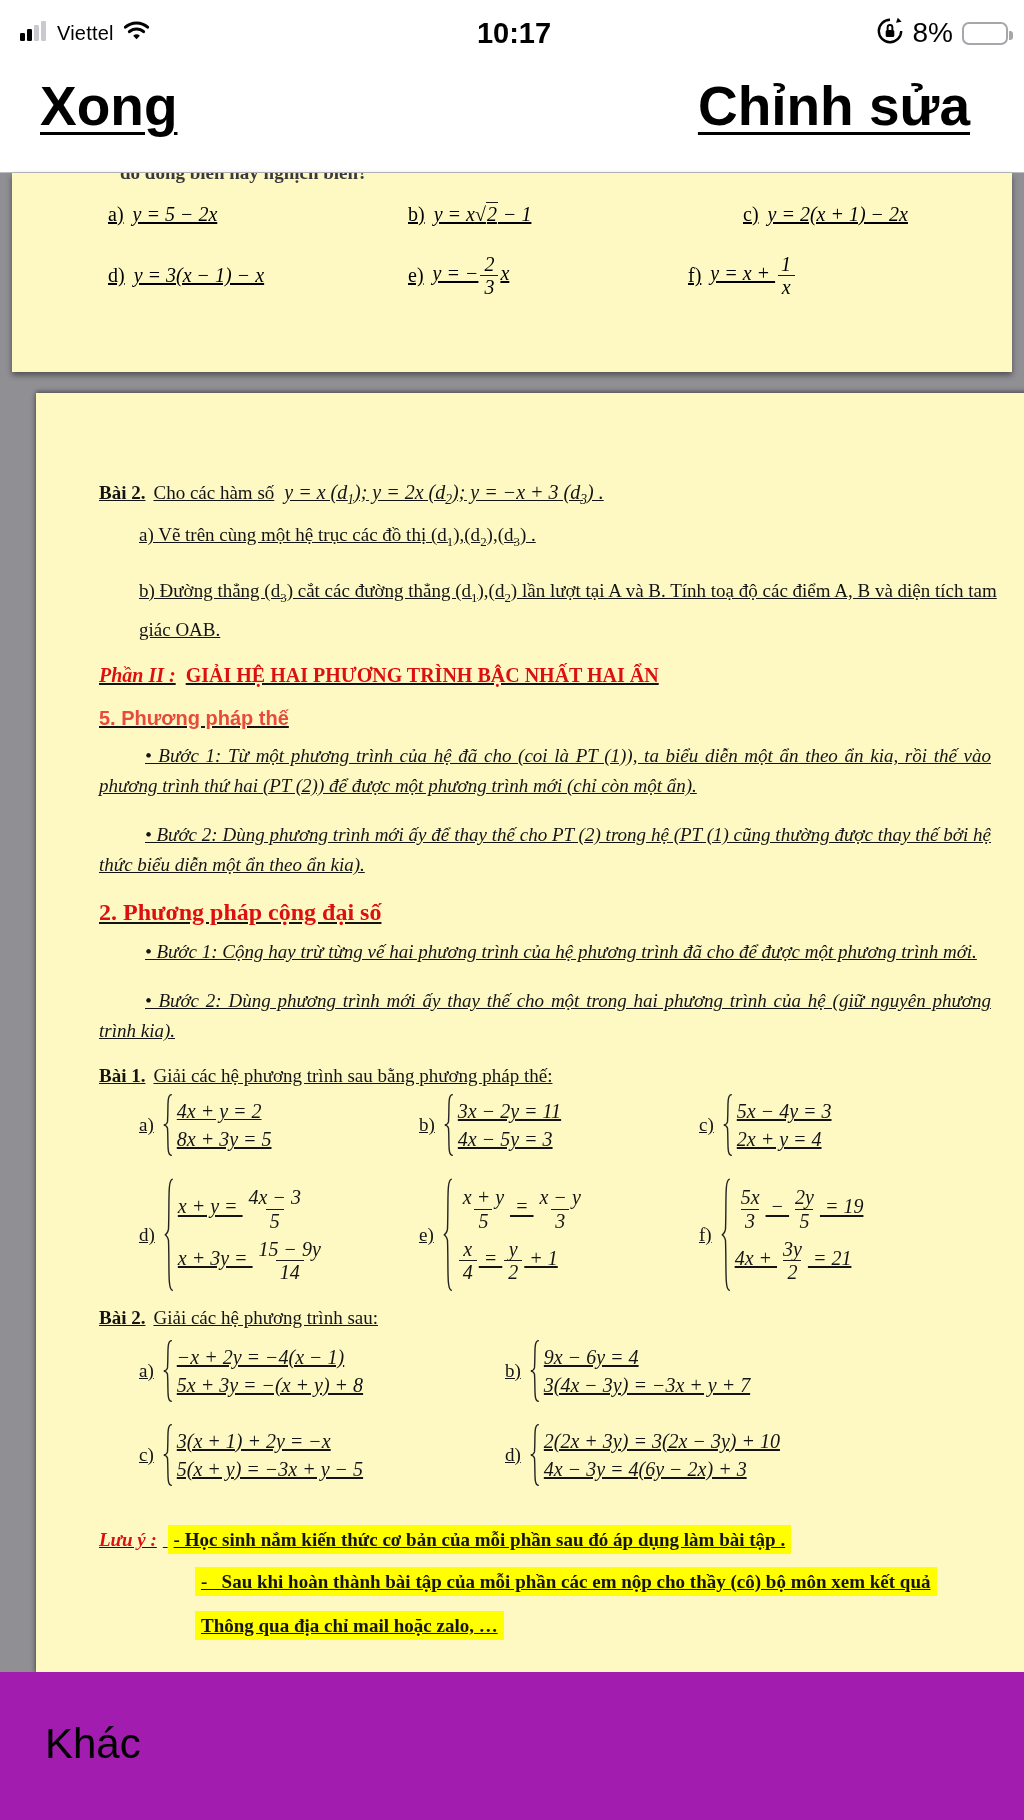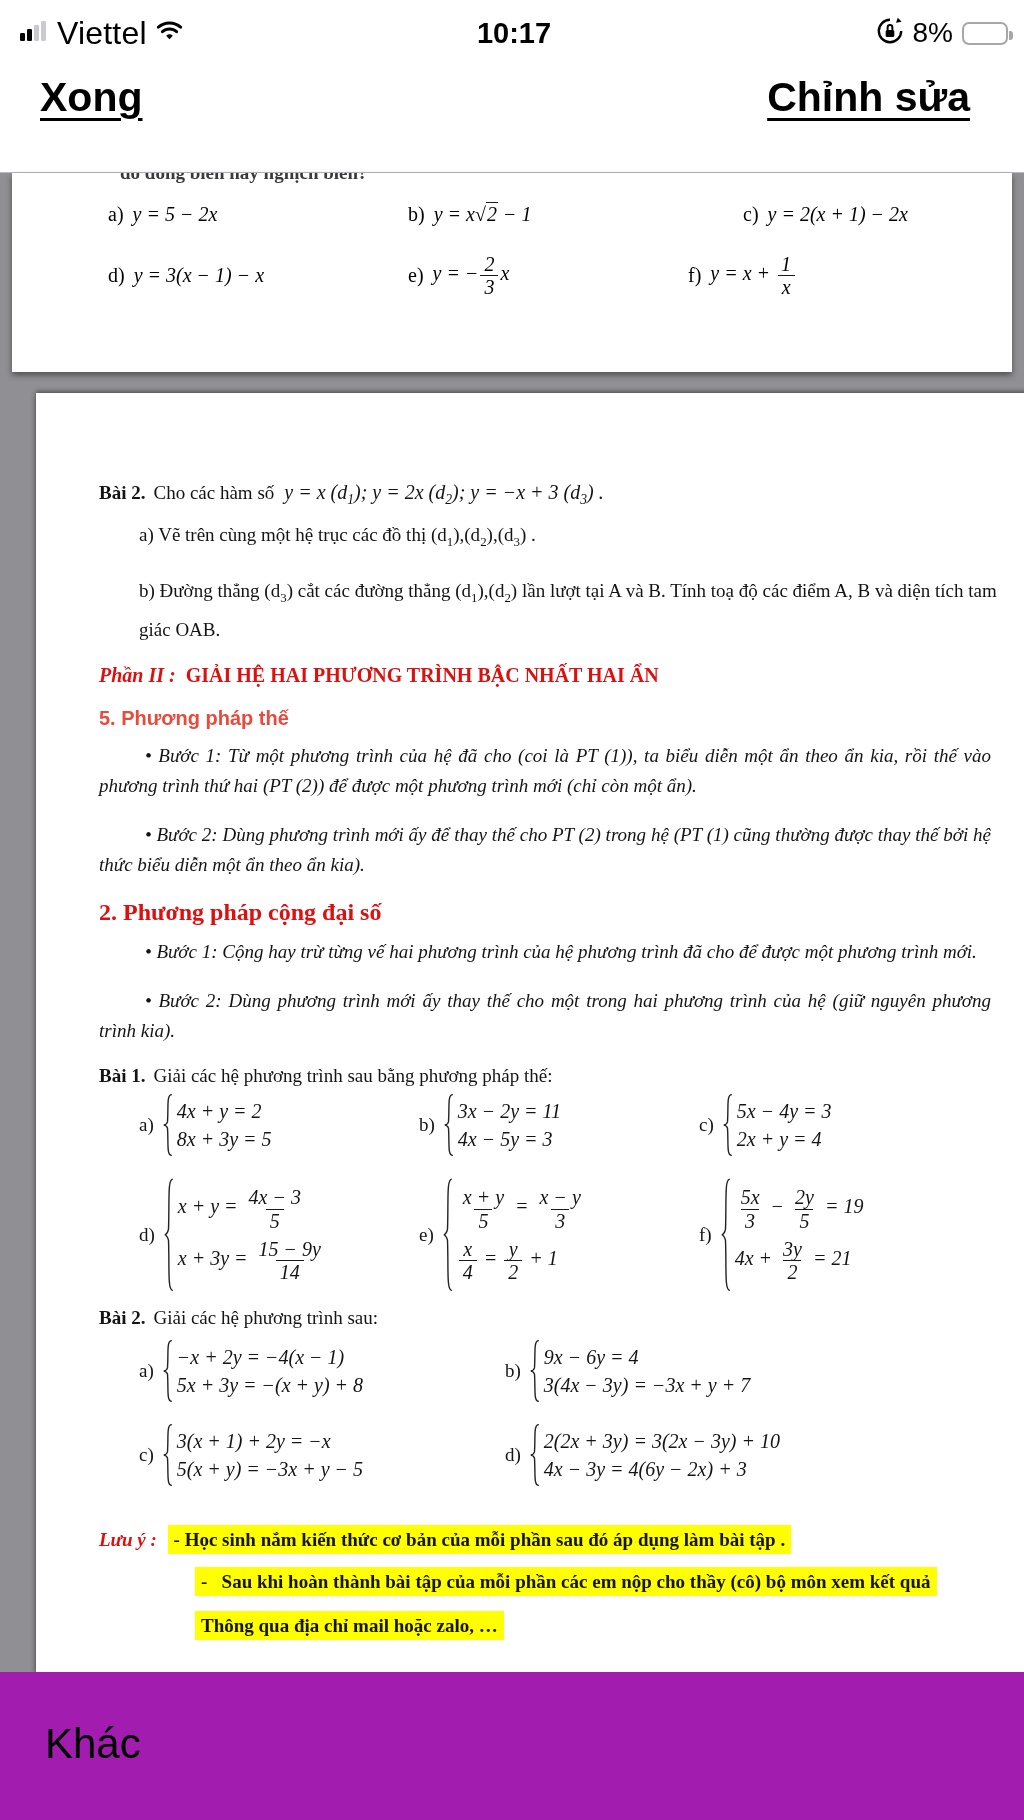--- a/index.html
+++ b/index.html
@@ -2,36 +2,36 @@
 <html style="--red: #dd1010; --red2: #e84a3c; --yellow: #ffff00; --batt-yellow: #f1b400;"><head>
 <meta charset="utf-8">
 <style>
   html,body{margin:0;padding:0;background:#fff;}
   .screen{position:relative;width:1024px;height:1820px;overflow:hidden;background:#fff;
           font-family:"Liberation Sans",sans-serif;color:#000;}
 
   
   .statusbar{display:flex;align-items:center;height:58px;padding:8px 16px 0 20px;box-sizing:border-box;}
   .sb-left{display:flex;align-items:center;gap:9px;width:330px;}
-  .sb-carrier{font-size:32px;font-weight:500;letter-spacing:.2px;}
+  .sb-carrier{font-size:20px;font-weight:500;letter-spacing:.2px;}
   .sb-center{flex:1;text-align:center;font-size:29px;font-weight:700;}
   .sb-right{display:flex;align-items:center;justify-content:flex-end;gap:9px;width:330px;}
   .sb-pct{font-size:28px;font-weight:500;}
   .batt{position:relative;width:46px;height:23px;border:2px solid #a6a6ab;border-radius:7px;padding:2px;box-sizing:border-box;}
   .batt-fill{width:6px;height:100%;border-radius:2px;background:var(--batt-yellow,#f1b400);}
   .batt-cap{position:absolute;right:-7px;top:7px;width:4px;height:9px;border-radius:0 3px 3px 0;background:#a6a6ab;}
 
   
   .navrow{display:flex;justify-content:space-between;align-items:baseline;padding:16px 54px 0 40px;}
-  .navbtn{font-size:41px;font-weight:700;color:#000;text-decoration:underline;
+  .navbtn{font-size:55px;font-weight:700;color:#000;text-decoration:underline;
           text-decoration-thickness:3px;text-underline-offset:7px;cursor:pointer;}
 
   
   .doc{position:absolute;top:172px;left:0;width:1024px;height:1500px;background:#8f8f94;border-top:1px solid #bcbcc0;}
-  .page{position:absolute;left:12px;width:1000px;background:#ffffff;box-sizing:border-box;}
+  .page{position:absolute;left:12px;width:1000px;background:#fef9c3;box-sizing:border-box;text-decoration:underline;}
   .page1{top:0;height:199px;overflow:hidden;box-shadow:0 3px 6px rgba(0,0,0,.45);}
   .page2{top:220px;height:1280px;box-shadow:0 -2px 4px rgba(0,0,0,.35),0 3px 6px rgba(0,0,0,.35);
          padding:0 45px 0 63px;font-family:"Liberation Serif",serif;font-size:19px;color:#141414;overflow:hidden;margin-left:24px;}
 
   
   .truncline{position:absolute;top:-11px;left:108px;font-family:"Liberation Serif",serif;
              font-weight:700;font-size:19px;color:#3a3a3e;}
   .eq-row{display:flex;margin-left:96px;}
   .eq-row.r1{margin-top:30px;}
   .eq-row.r2{margin-top:26px;}

